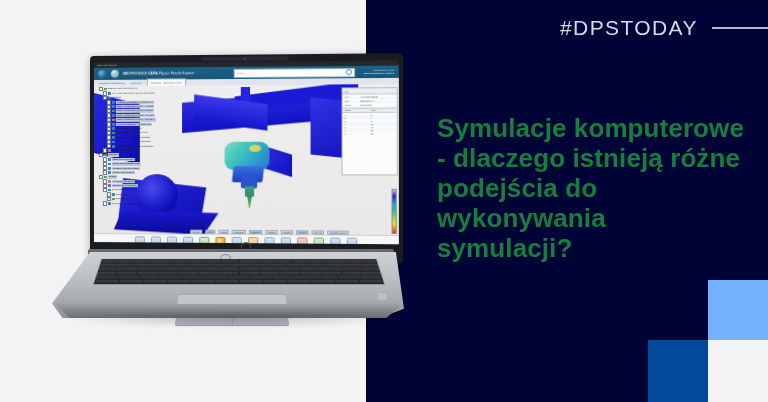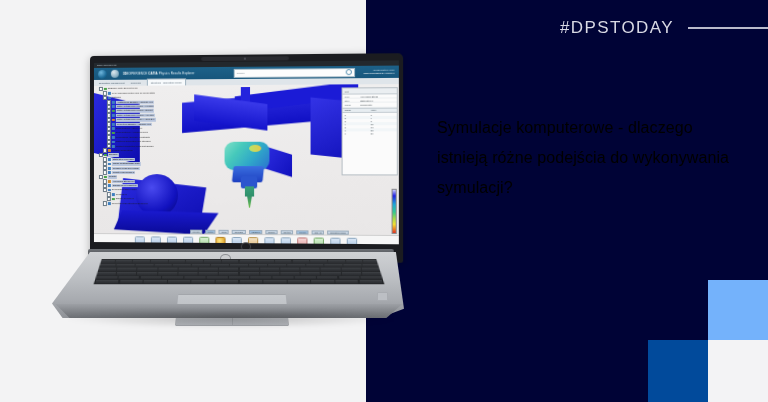--- a/index.html
+++ b/index.html
@@ -10,29 +10,29 @@
   }
   .stage{position:absolute;inset:0;width:768px;height:402px;overflow:hidden;}
 
   
   .bg-left{position:absolute;left:0;top:0;width:366px;height:402px;background:#f3f3f4;}
   .bg-right{position:absolute;left:366px;top:0;width:402px;height:402px;background:#000336;}
 
   
   .hashtag-row{position:absolute;left:560px;top:16px;width:208px;height:24px;display:flex;align-items:center;}
   .hashtag{
-    color:#d8d9e4;font-size:17px;letter-spacing:1.4px;white-space:nowrap;
+    color:#d8d9e4;font-size:21px;letter-spacing:1.4px;white-space:nowrap;
     font-weight:400;
   }
   .hash-rule{flex:1;height:2px;background:#b9bacb;margin-left:14px;}
 
   
   .headline{
     position:absolute;left:437px;top:113px;width:310px;
-    color:#000000;font-size:16px;line-height:30px;font-weight:400;
+    color:#15803d;font-size:26px;line-height:30px;font-weight:700;
     letter-spacing:0.1px;
   }
 
   
   .sq-lightblue{position:absolute;left:708px;top:280px;width:60px;height:60px;background:#74b2fb;}
   .sq-blue{position:absolute;left:648px;top:340px;width:60px;height:62px;background:#014a9b;}
   .sq-white{position:absolute;left:708px;top:340px;width:60px;height:62px;background:#f3f3f5;}
 
   
   .laptop{position:absolute;left:52px;top:56px;width:352px;height:300px;}

